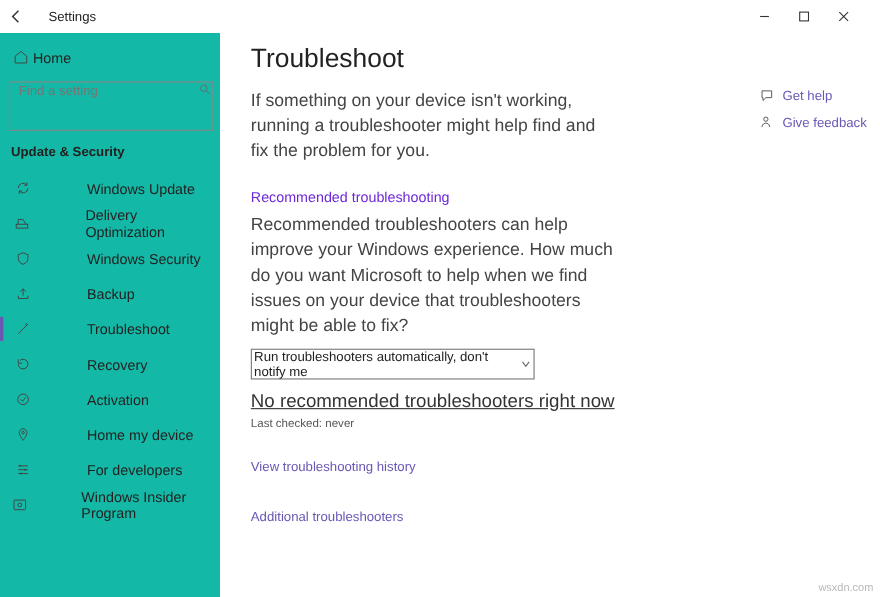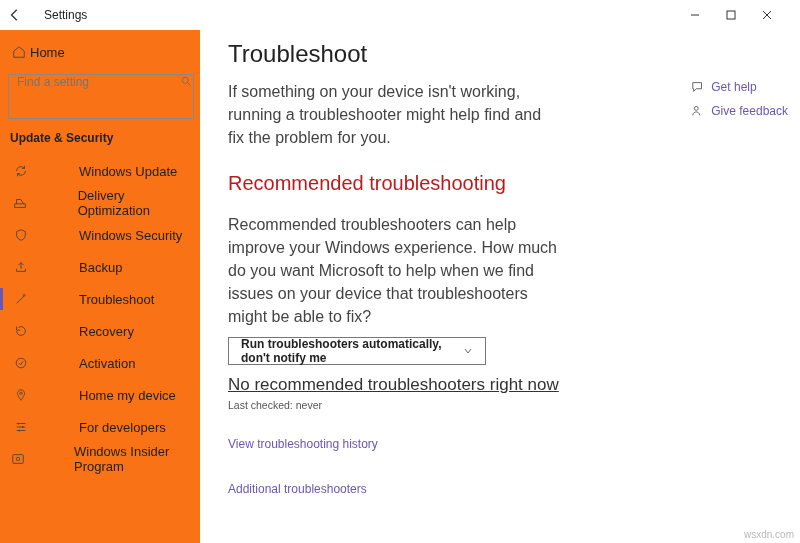--- a/index.html
+++ b/index.html
@@ -8,38 +8,38 @@
   
   .titlebar { height: 30px; display: flex; align-items: center; padding: 0 2px 0 8px; background: #fff; border-bottom: 0; }
   .titlebar .back { width: 28px; text-align: center; font-size: 14px; color: #333; cursor: default; }
   .titlebar .title { font-size: 12px; margin-left: 8px; color: #222; }
   .titlebar .spacer { flex: 1; }
   .titlebar .ctl { width: 36px; text-align: center; font-size: 12px; color: #333; }
 
   .container { display: flex; height: 513px; }
 
   
-  .sidebar { width: 200px; padding: 8px 6px 0 8px; background: #f97316; }
+  .sidebar { width: 200px; padding: 8px 6px 0 8px; background: #14b8a6; }
   .home-row { display: flex; align-items: center; height: 28px; font-size: 13px; color: #222; margin-bottom: 8px; cursor: default; }
   .home-row .ic { width: 22px; display: flex; align-items: center; justify-content: center; }
   .search { display: flex; align-items: flex-start; height: 45px; border: 1px solid #888; margin-bottom: 12px; }
   .search input { border: none; outline: none; font-size: 12px; padding: 0 8px; flex: 1; background: transparent; }
   .search .sic { width: 24px; text-align: center; color: #666; font-size: 12px; }
   .section-header { font-size: 12px; font-weight: 600; color: #222; margin: 4px 0 10px 2px; }
   .nav-item { display: flex; align-items: center; height: 32px; font-size: 13px; color: #222; cursor: default; padding-left: 0; gap: 45px; }
   .nav-item .ic { width: 26px; display: flex; align-items: center; justify-content: center; color: #444; }
   .nav-item.selected { position: relative; }
   .nav-item.selected::before { content:""; position:absolute; left:-8px; top:5px; bottom:5px; width:3px; background:#6a57b5; }
 
   
   .main { flex: 1; padding: 10px 10px 0 28px; position: relative; }
   .page-title { font-size: 24px; font-weight: 400; color: #222; margin-bottom: 12px; }
   .body-text { font-size: 16px; color: #444; max-width: 330px; line-height: 1.45; }
-  .subhead { font-size: 20px; color: #b91c1c; margin-top: 22px; margin-bottom: 18px; }
-  .dropdown { display: inline-flex; align-items: center; justify-content: space-between; border: 1px solid #777; height: 28px; padding: 0 12px; font-size: 12px; color: #222; width: 258px; margin-top: 8px; font-weight: bold; }
+  .subhead { font-size: 13px; color: #6d28d9; margin-top: 22px; margin-bottom: 6px; }
+  .dropdown { display: inline-flex; align-items: center; justify-content: space-between; border: 1px solid #777; height: 28px; padding: 0 2px; font-size: 12px; color: #222; width: 258px; margin-top: 8px; }
   .dropdown .chev { font-size: 10px; color: #666; margin-left: 8px; }
   .status-line { font-size: 17px; color: #333; margin-top: 10px; text-decoration: underline; }
   .small-line { font-size: 10.5px; color: #555; margin-top: 4px; }
   .link { font-size: 12px; color: #6a57b5; margin-top: 26px; display: inline-block; }
   .link.mt2 { margin-top: 30px; }
 
   
   .right-links { position: absolute; top: 50px; right: 12px; display: flex; flex-direction: column; gap: 10px; text-align: right; }
   .right-links .rlink { display: flex; align-items: center; font-size: 12px; color: #6a57b5; cursor: default; }
   .right-links .ic { width: 20px; color: #555; }

